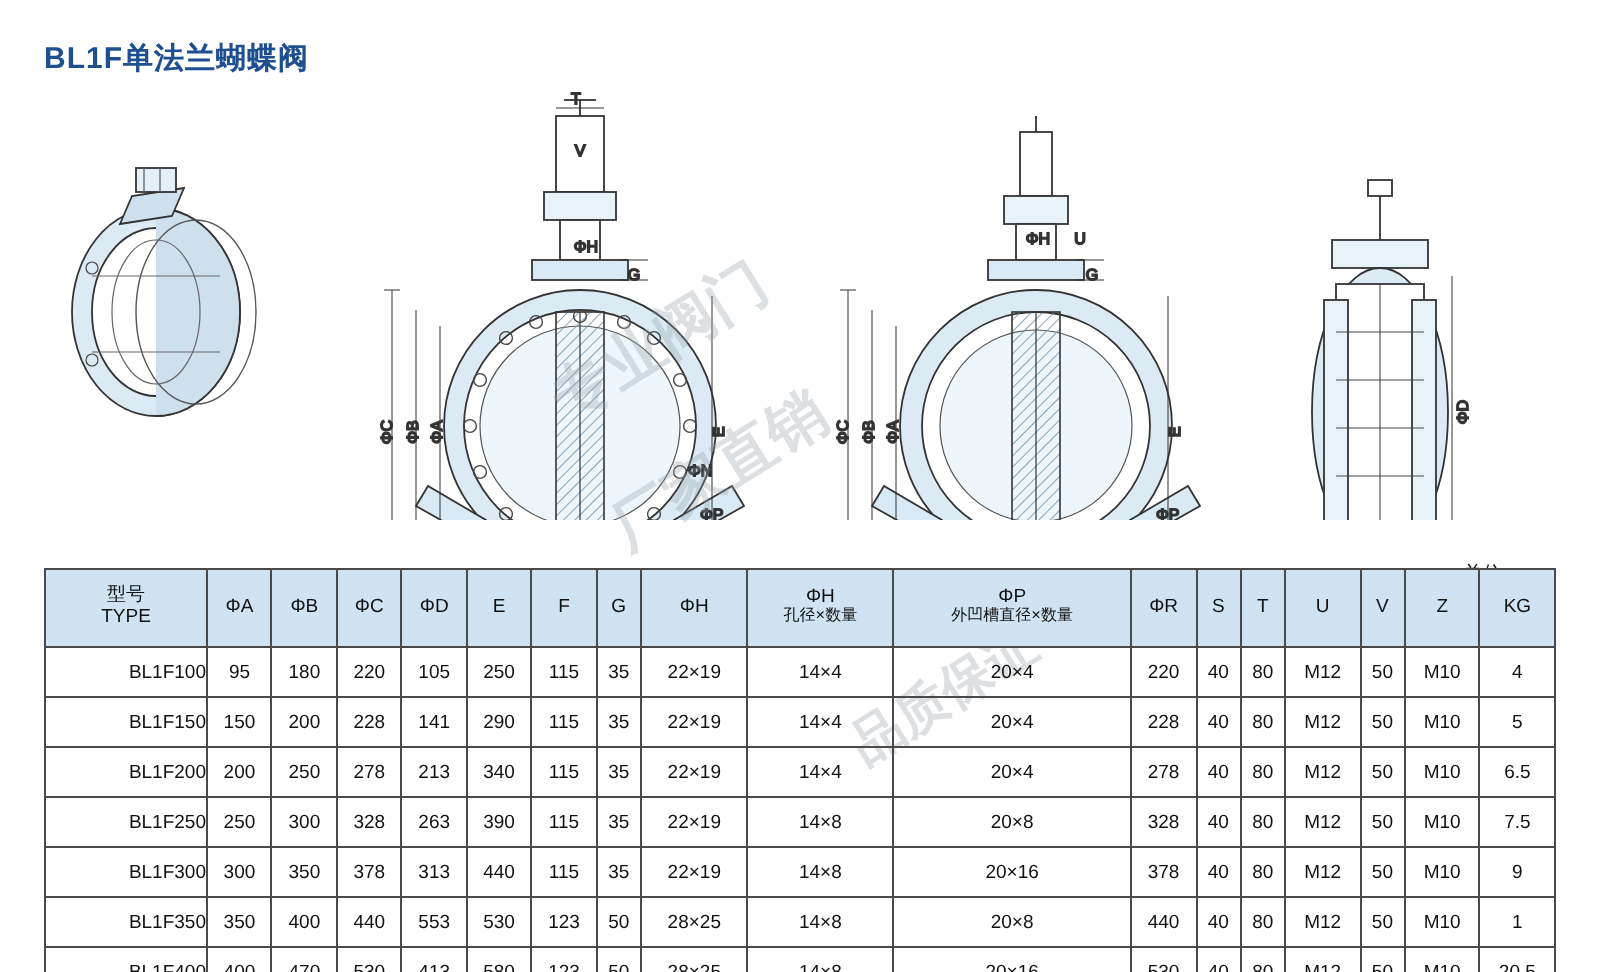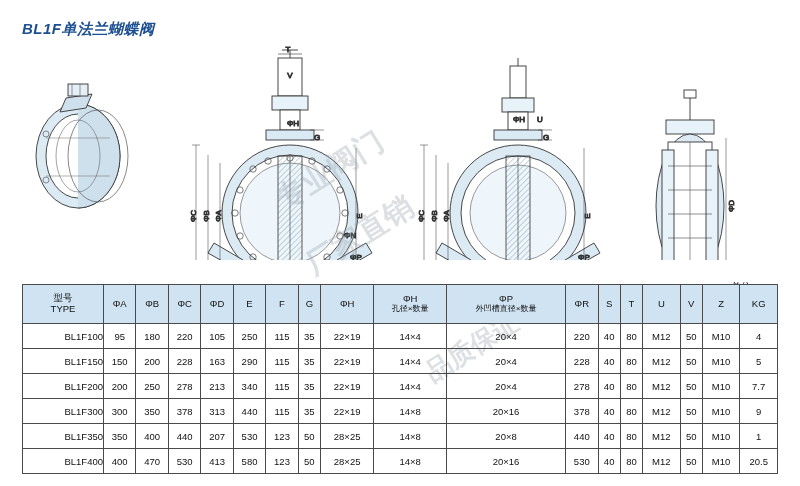--- a/index.html
+++ b/index.html
@@ -20,21 +20,20 @@
     height: 486px;
   }
   .title {
     position: absolute;
     left: 22px;
     top: 20px;
     font-size: 15px;
     font-weight: bold;
     color: #1d4f91;
     letter-spacing: 0.5px;
-    font-style: italic;
   }
   .drawings {
     position: absolute;
     left: 0;
     top: 38px;
     width: 800px;
     height: 222px;
   }
   .unit-label {
     position: absolute;
@@ -389,21 +388,21 @@
             <td>M12</td>
             <td>50</td>
             <td>M10</td>
             <td>4</td>
           </tr>
           <tr>
             <td class="type-cell">BL1F150</td>
             <td>150</td>
             <td>200</td>
             <td>228</td>
-            <td>163</td>
+            <td>141</td>
             <td>290</td>
             <td>115</td>
             <td>35</td>
             <td>22×19</td>
             <td>14×4</td>
             <td>20×4</td>
             <td>228</td>
             <td>40</td>
             <td>80</td>
             <td>M12</td>
@@ -422,21 +421,41 @@
             <td>35</td>
             <td>22×19</td>
             <td>14×4</td>
             <td>20×4</td>
             <td>278</td>
             <td>40</td>
             <td>80</td>
             <td>M12</td>
             <td>50</td>
             <td>M10</td>
-            <td>7.7</td>
+            <td>6.5</td>
+          </tr>
+          <tr>
+            <td class="type-cell">BL1F250</td>
+            <td>250</td>
+            <td>300</td>
+            <td>328</td>
+            <td>263</td>
+            <td>390</td>
+            <td>115</td>
+            <td>35</td>
+            <td>22×19</td>
+            <td>14×8</td>
+            <td>20×8</td>
+            <td>328</td>
+            <td>40</td>
+            <td>80</td>
+            <td>M12</td>
+            <td>50</td>
+            <td>M10</td>
+            <td>7.5</td>
           </tr>
           <tr>
             <td class="type-cell">BL1F300</td>
             <td>300</td>
             <td>350</td>
             <td>378</td>
             <td>313</td>
             <td>440</td>
             <td>115</td>
             <td>35</td>
@@ -449,21 +468,21 @@
             <td>M12</td>
             <td>50</td>
             <td>M10</td>
             <td>9</td>
           </tr>
           <tr>
             <td class="type-cell">BL1F350</td>
             <td>350</td>
             <td>400</td>
             <td>440</td>
-            <td>207</td>
+            <td>553</td>
             <td>530</td>
             <td>123</td>
             <td>50</td>
             <td>28×25</td>
             <td>14×8</td>
             <td>20×8</td>
             <td>440</td>
             <td>40</td>
             <td>80</td>
             <td>M12</td>

